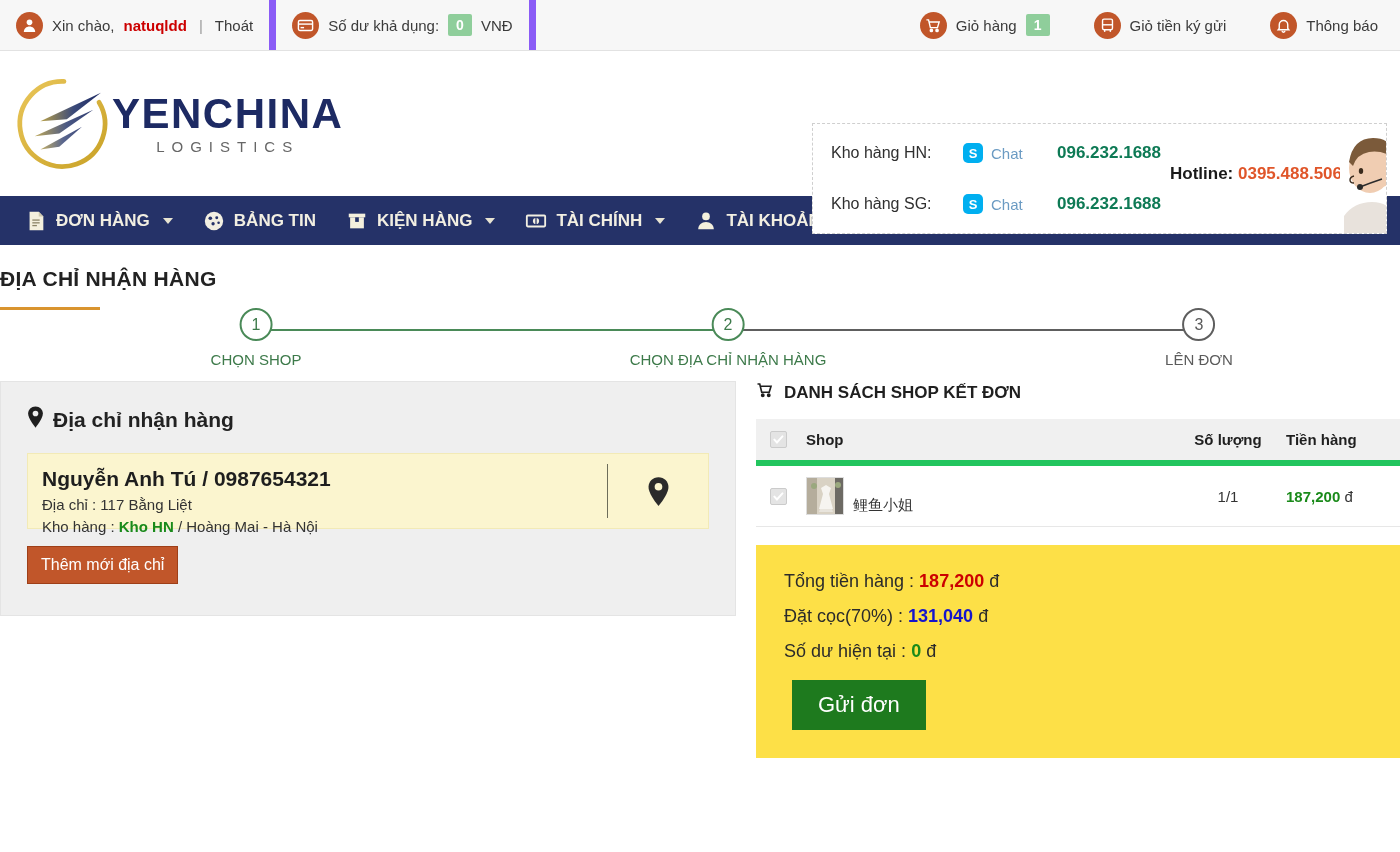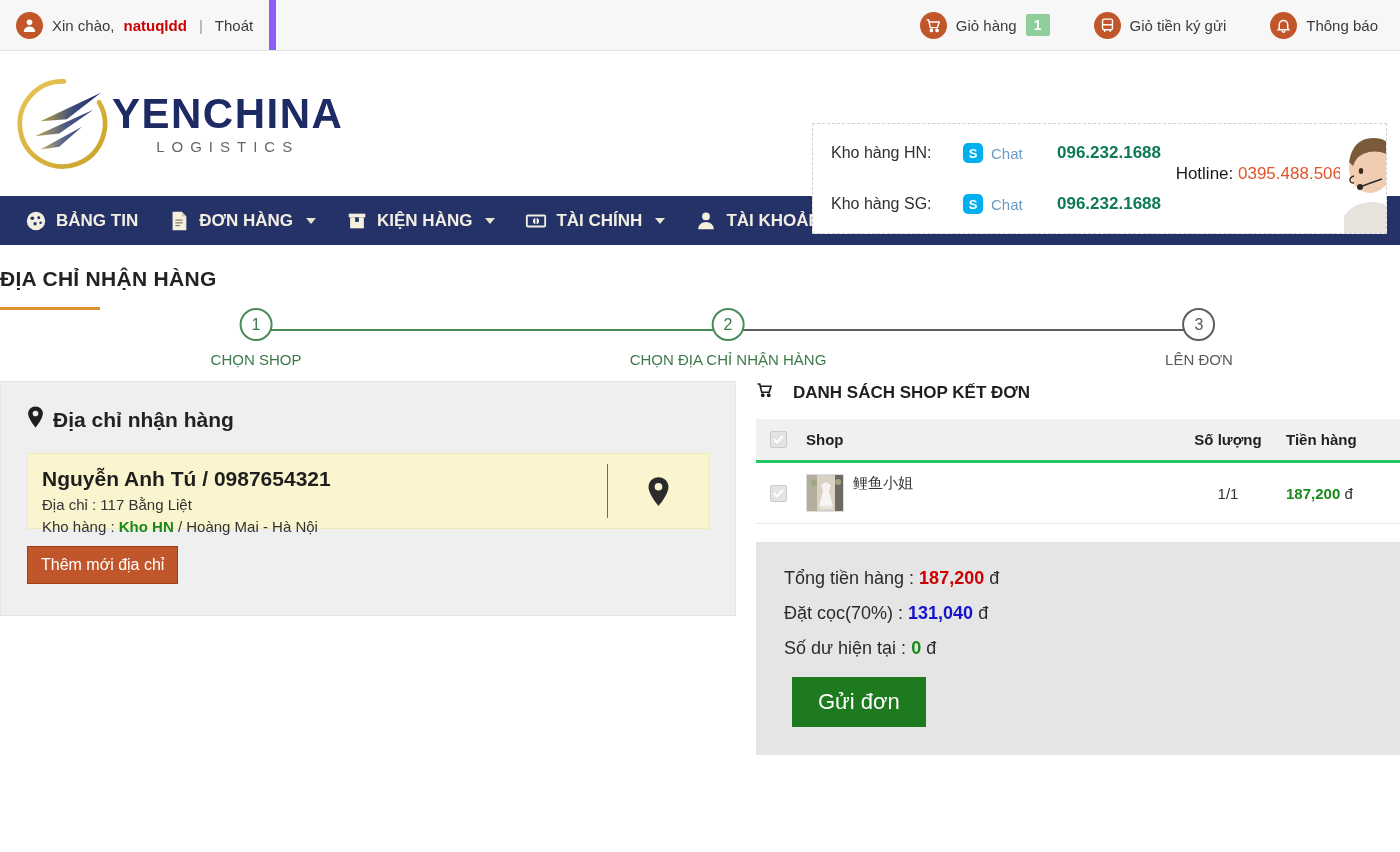--- a/index.html
+++ b/index.html
@@ -90,21 +90,21 @@
     width: 20px; height: 20px; border-radius: 5px;
     background: #00aff0; color: #fff; font-weight: bold;
     font-size: 13px; display: inline-flex;
     align-items: center; justify-content: center;
     margin-right: 8px;
   }
   .chat-link { color: #6b9bc3; font-size: 15px; width: 66px; }
   .phone-num { color: #0e7a55; font-weight: bold; font-size: 17px; }
   .hotline-wrap {
     position: absolute; right: 44px; top: 40px;
-    font-size: 17px; font-weight: normal; color: #1a1a1a;
+    font-size: 17px; font-weight: bold; color: #1a1a1a;
     white-space: nowrap;
   }
   .hotline-num { color: #e0562a; }
   .agent-photo {
     position: absolute; right: -6px; top: 0px;
     width: 52px; height: 110px; overflow: hidden;
   }
 
   
   .nav {
@@ -198,52 +198,52 @@
   .btn-add {
     margin-top: 17px;
     background: #c1562a; border: 1px solid #9e3f18;
     color: #ffffff; font-size: 16px;
     padding: 9px 13px; cursor: pointer;
     display: inline-block;
   }
 
   
   .shop-heading {
-    display: flex; align-items: center; gap: 19px;
+    display: flex; align-items: center; gap: 10px;
     font-size: 17px; font-weight: bold; color: #1f1f1f;
     margin-bottom: 15px;
   }
   table.shoptbl { width: 100%; border-collapse: collapse; }
   table.shoptbl thead th {
     background: #f0f0f0; font-size: 15px; color: #1f1f1f;
     text-align: left; padding: 12px 6px; font-weight: bold;
-    border-bottom: 3px solid #22c55e;
+    border-bottom: 6px solid #22c55e;
   }
   table.shoptbl tbody td {
     padding: 11px 6px; font-size: 15px; color: #333;
     border-bottom: 1px solid #e7e7e7;
   }
   .col-check { width: 44px; padding-left: 14px !important; }
   .col-qty   { width: 104px; text-align: center !important; }
   .col-money { width: 120px; }
   .chk {
     width: 17px; height: 17px; border: 1px solid #cbcbcb;
     background: #e4e4e4; border-radius: 2px;
     display: inline-flex; align-items: center; justify-content: center;
   }
   .chk svg { display: block; }
-  .shop-cell { display: flex; align-items: flex-start; gap: 9px; }
+  .shop-cell { display: flex; align-items: flex-end; gap: 9px; }
   .shop-thumb {
     width: 38px; height: 38px; flex: 0 0 auto;
     border: 1px solid #ddd; overflow: hidden; background: #cfc9bc;
   }
   .money-green { color: #1a8a1a; font-weight: bold; }
 
   .totals-box {
-    background: #e5e5e5; margin-top: 18px;
+    background: #fde047; margin-top: 18px;
     padding: 26px 0 28px 28px;
   }
   .total-line { font-size: 18px; color: #2b2b2b; margin-bottom: 14px; }
   .v-red  { color: #cc0000; font-weight: bold; }
   .v-blue { color: #1414cc; font-weight: bold; }
   .v-green{ color: #1a8a1a; font-weight: bold; }
   .btn-send {
     margin-left: 8px; margin-top: 4px;
     background: #1e7a1e; border: none; color: #fff;
     font-size: 22px; padding: 12px 26px; cursor: pointer;
@@ -260,20 +260,32 @@
         <circle cx="12" cy="7.5" r="4"></circle>
         <path d="M4 21c0-4.5 3.6-7.5 8-7.5s8 3 8 7.5z"></path>
       </svg>
     </span>
     <span>Xin chào,</span>
     <span class="user-name">natuqldd</span>
     <span class="sep-pipe">|</span>
     <span>Thoát</span>
   </div>
 
+  <div class="tb-cell">
+    <span class="circ-icon">
+      <svg width="17" height="17" viewBox="0 0 24 24" fill="none" stroke="#fff" stroke-width="2">
+        <rect x="2" y="5" width="20" height="14" rx="2"></rect>
+        <line x1="2" y1="10" x2="22" y2="10"></line>
+        <line x1="5" y1="15" x2="10" y2="15"></line>
+      </svg>
+    </span>
+    <span>Số dư khả dụng:</span>
+    <span class="badge-green">0</span>
+    <span>VNĐ</span>
+  </div>
 
 
   <div class="tb-cell tb-spacer"></div>
 
   <div class="tb-right">
     <div class="tb-cell">
       <span class="circ-icon">
         <svg width="17" height="17" viewBox="0 0 24 24" fill="none" stroke="#fff" stroke-width="2">
           <path d="M2 4h3l2.6 11h10l2.4-8H6"></path>
           <circle cx="9" cy="19" r="1.6" fill="#fff"></circle>
@@ -370,45 +382,45 @@
         <path d="M4 92 q10-14 28-14 q18 0 20 14 v18 H4z" fill="#e8e2dc"></path>
       </svg>
     </div>
   </div>
 </div>
 
 <div class="nav">
 
   <div class="nav-item">
     <span class="nav-ico">
-      <svg width="22" height="22" viewBox="0 0 24 24" fill="#f2efe2">
-        <circle cx="12" cy="12" r="10"></circle>
-        <circle cx="8" cy="9" r="2" fill="#253268"></circle>
-        <circle cx="15" cy="8.5" r="1.6" fill="#253268"></circle>
-        <circle cx="11" cy="15" r="1.8" fill="#253268"></circle>
-        <circle cx="17" cy="14" r="1.4" fill="#253268"></circle>
-      </svg>
-    </span>
-    <span>BẢNG TIN</span>
-  </div>
-
-  <div class="nav-item">
-    <span class="nav-ico">
       <svg width="22" height="22" viewBox="0 0 24 24">
         <path d="M5 2h10l5 5v15H5z" fill="#f4f0dd"></path>
         <path d="M15 2l5 5h-5z" fill="#cfc9ae"></path>
         <g stroke="#8b8466" stroke-width="1.4">
           <line x1="8" y1="11" x2="16" y2="11"></line>
             <line x1="8" y1="14" x2="16" y2="14"></line>
           <line x1="8" y1="17" x2="13" y2="17"></line>
         </g>
       </svg>
     </span>
     <span>ĐƠN HÀNG</span>
     <span class="caret"></span>
+  </div>
+
+  <div class="nav-item">
+    <span class="nav-ico">
+      <svg width="22" height="22" viewBox="0 0 24 24" fill="#f2efe2">
+        <circle cx="12" cy="12" r="10"></circle>
+        <circle cx="8" cy="9" r="2" fill="#253268"></circle>
+        <circle cx="15" cy="8.5" r="1.6" fill="#253268"></circle>
+        <circle cx="11" cy="15" r="1.8" fill="#253268"></circle>
+        <circle cx="17" cy="14" r="1.4" fill="#253268"></circle>
+      </svg>
+    </span>
+    <span>BẢNG TIN</span>
   </div>
 
   <div class="nav-item">
     <span class="nav-ico">
       <svg width="22" height="22" viewBox="0 0 24 24">
         <rect x="3" y="4" width="18" height="4" fill="#f4f0dd"></rect>
         <rect x="4.5" y="8" width="15" height="12" fill="#f4f0dd"></rect>
         <rect x="10" y="8" width="4" height="5" fill="#253268"></rect>
       </svg>
     </span>

